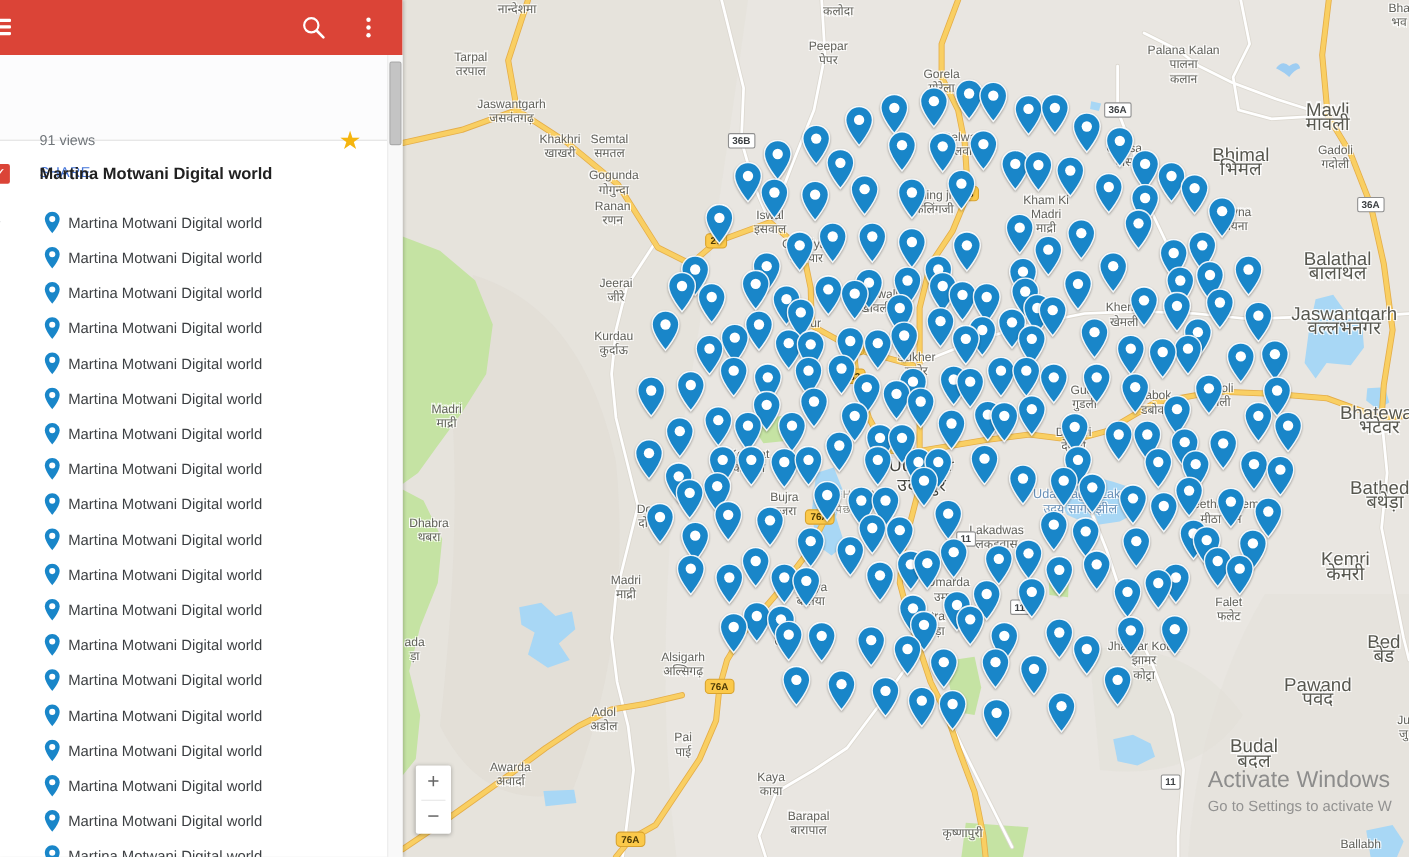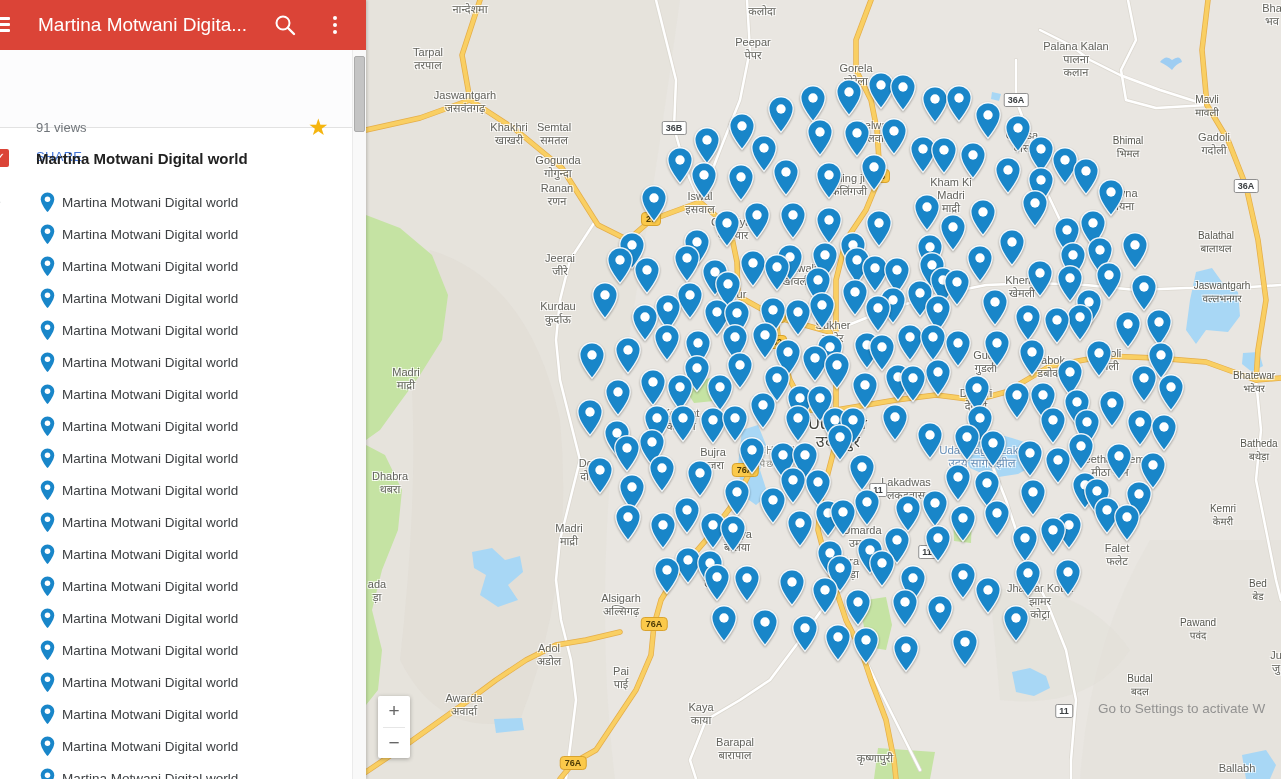--- a/index.html
+++ b/index.html
@@ -5,21 +5,21 @@
   html,body{margin:0;padding:0;background:#fff;}
   *{box-sizing:border-box;}
   .stage{position:relative;width:1281px;height:779px;overflow:hidden;
          font-family:"Liberation Sans",sans-serif;background:#e9e6e1;}
   
   .map{position:absolute;left:0;top:0;width:1281px;height:779px;overflow:hidden;background:#e9e6e1;cursor:grab;}
   .map svg.geo{position:absolute;left:0;top:0;}
   .maplabel{position:absolute;transform:translateX(-50%);text-align:center;z-index:2;pointer-events:none;
     color:#62625c;font-size:11px;line-height:13px;white-space:nowrap;
     text-shadow:-1px -1px 0 rgba(255,255,255,.85),1px -1px 0 rgba(255,255,255,.85),-1px 1px 0 rgba(255,255,255,.85),1px 1px 0 rgba(255,255,255,.85);}
-  .maplabel.big{font-size:10px;color:#57574f;}
+  .maplabel.big{font-size:17px;color:#57574f;}
   .maplabel.city{font-size:16px;color:#45453e;line-height:18px;letter-spacing:.5px;}
   .maplabel.water{font-size:11.5px;color:#6a92ba;}
   .maplabel.area{font-size:10px;color:#8a8a82;letter-spacing:1px;}
   .shield{position:absolute;transform:translate(-50%,-50%);z-index:3;font-size:9px;font-weight:bold;
     display:flex;align-items:center;justify-content:center;white-space:nowrap;}
   .shield.y{background:#fbc94a;border:1px solid #d9a32e;color:#4c3a06;border-radius:4px;padding:1px 4px;height:14px;}
   .shield.w{background:#fff;border:1px solid #8f8f8f;color:#3c4043;border-radius:2px;padding:1px 3px;height:14px;}
   .pin{position:absolute;width:26px;height:38px;filter:drop-shadow(0 1px 1px rgba(0,0,0,.35));}
   
   .zoomctl{position:absolute;left:378px;top:696px;width:32px;height:62px;background:#fff;border-radius:2px;
@@ -1322,32 +1322,32 @@
 
     <div class="zoomctl">
       <div class="zb">+</div>
       <div class="sep"></div>
       <div class="zb">−</div>
     </div>
 
 
 
     <div class="actwin">
+      <div class="l1">Activate Windows</div>
       <div class="l2">Go to Settings to activate W</div>
     </div>
   </div>
 
   <aside class="sidebar">
     <div class="sb-head">
       <span class="hamb">
           <span></span>
           <span></span>
           <span></span>
         </span>
-      <span class="sb-title">Martina Motwani Digita...</span>
       <span class="icobtn search-ic">
         <svg width="26" height="26" viewBox="0 0 26 26">
             <circle cx="11" cy="11" r="6.5" fill="none" stroke="#fff" stroke-width="2"></circle>
             <line x1="16" y1="16" x2="22" y2="22" stroke="#fff" stroke-width="2.4" stroke-linecap="round"></line>
           </svg>
       </span>
       <span class="icobtn kebab">
           <i></i>
           <i></i>
           <i></i>

